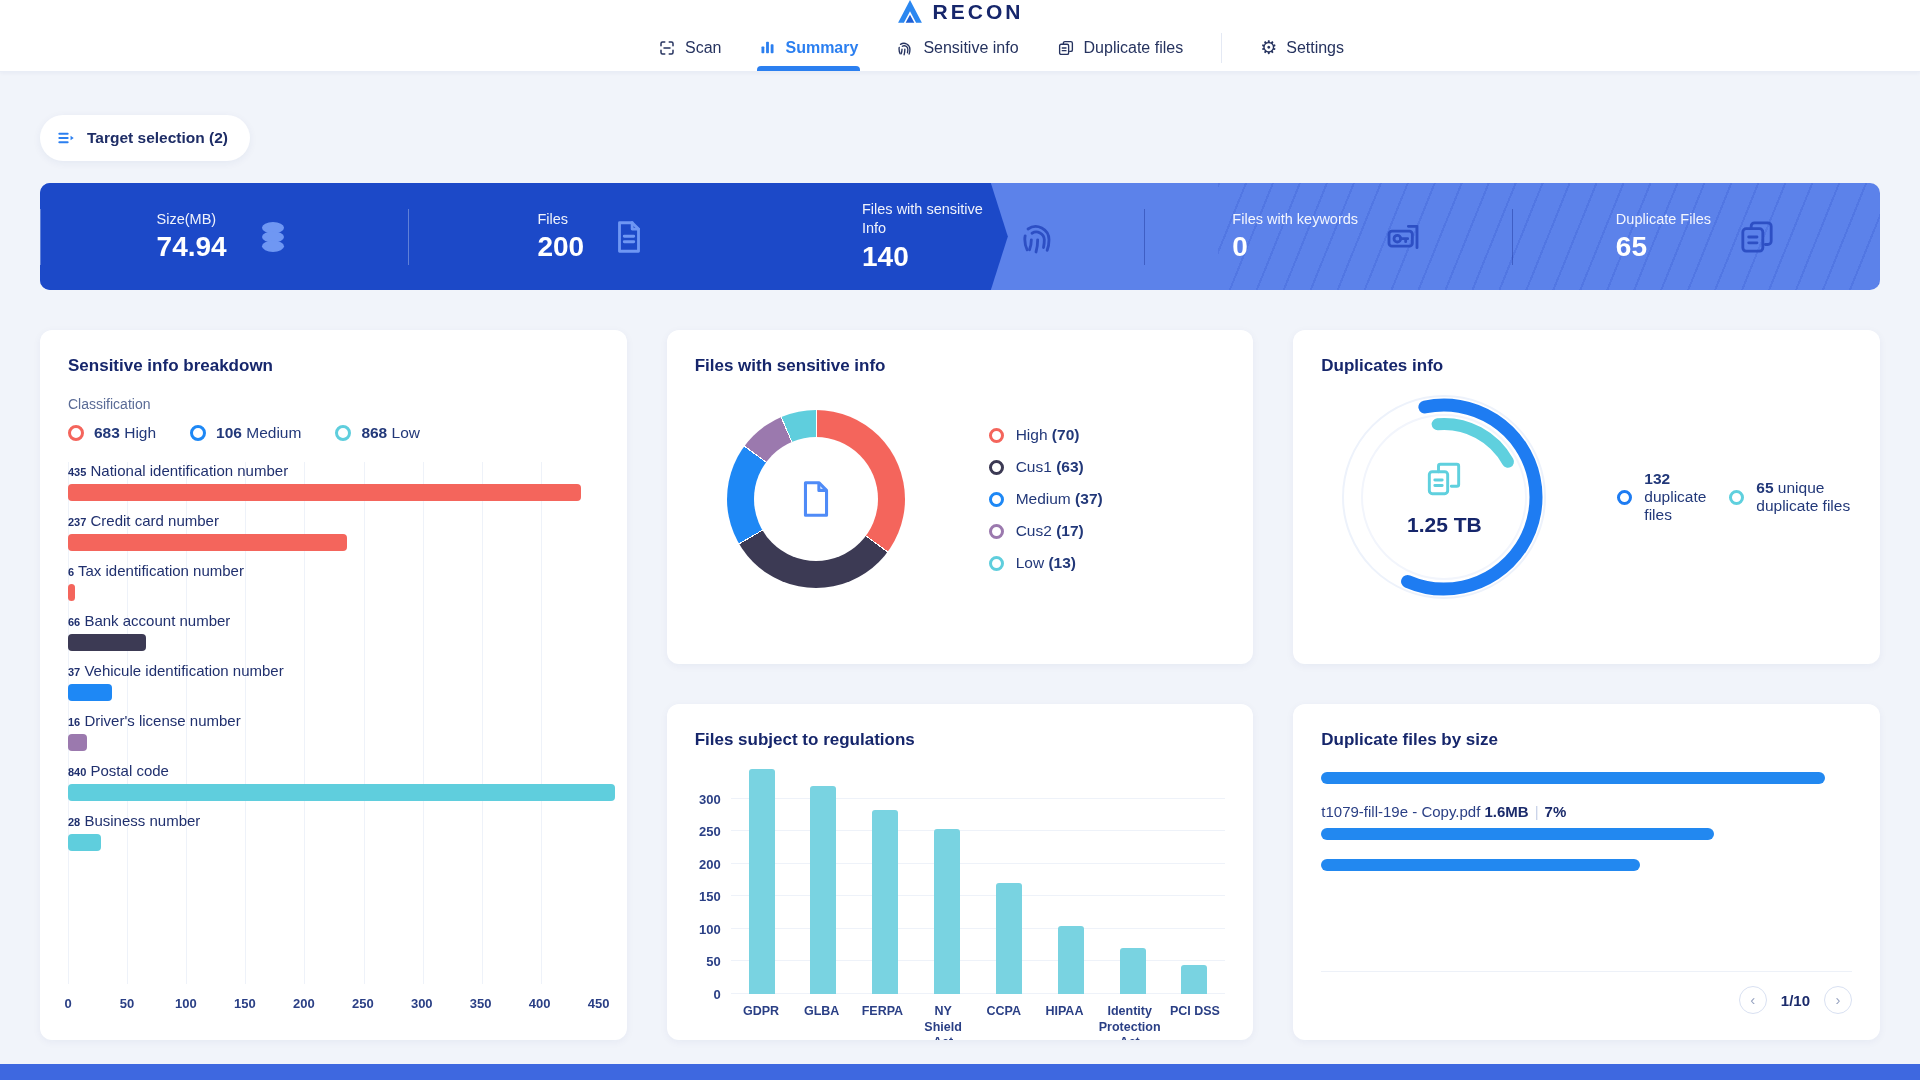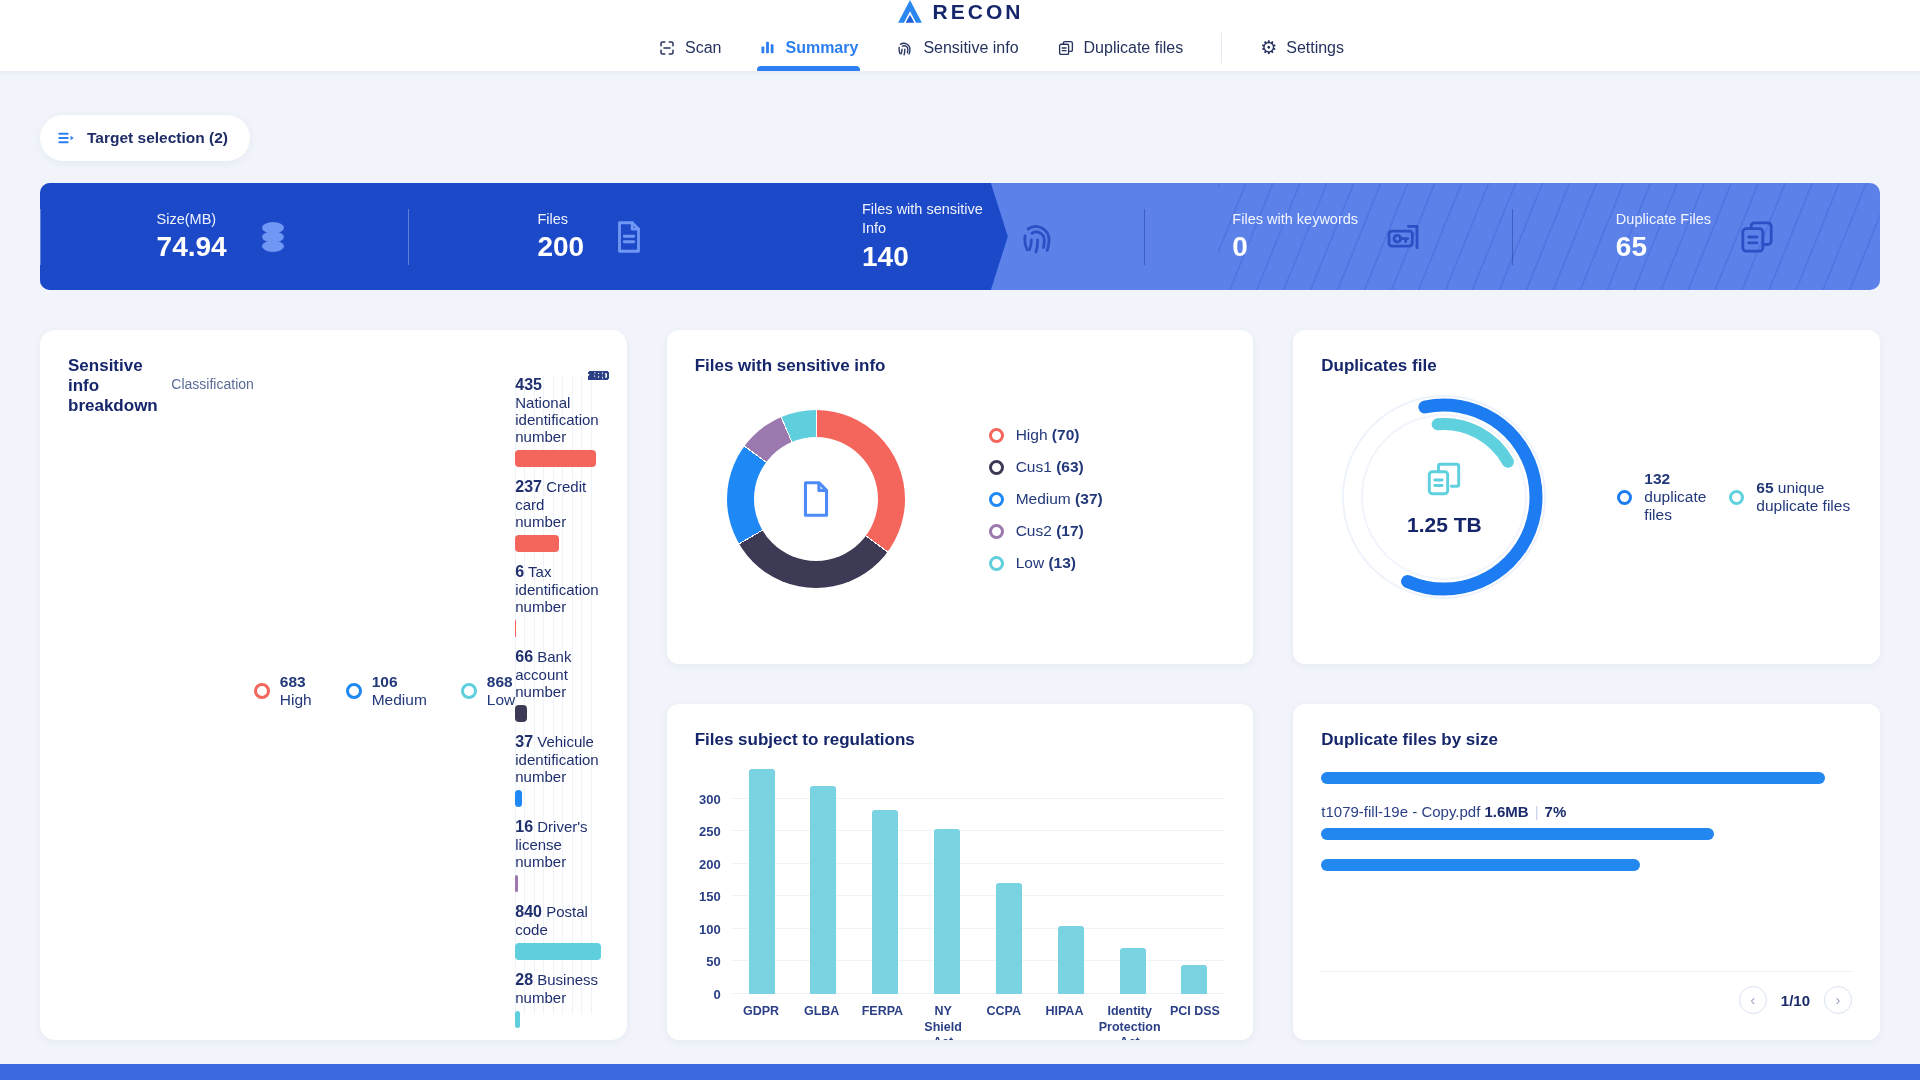--- a/index.html
+++ b/index.html
@@ -71,21 +71,21 @@
   
   .grid {
     margin-top:40px; display:grid; grid-template-columns:1fr 1fr 1fr;
     grid-template-rows:334px 336px; gap:40px;
   }
   .card {
     background:#fff; border-radius:12px; padding:26px 28px;
     box-shadow:0 2px 8px rgba(23,43,112,.05); overflow:hidden;
   }
   .card-title { font-size:17px; font-weight:700; color:#16266B; }
-  .card-tall { grid-row:1 / span 2; display:flex; flex-direction:row;border-radius:15px; }
+  .card-tall { grid-row:1 / span 2; display:flex; flex-direction:column; }
 
   
   .donut-wrap { display:flex; align-items:center; margin-top:34px; }
   .donut {
     width:178px; height:178px; border-radius:50%; margin-left:32px;
     position:relative; flex:0 0 auto;
   }
   .donut::after {
     content:""; position:absolute; inset:27px; background:#fff; border-radius:50%;
   }
@@ -103,21 +103,21 @@
   .cls-caption { margin-top:20px; font-size:14px; color:#5A6B96; }
   .cls-legend { display:flex; align-items:center; gap:34px; margin-top:12px; }
   .cls-item { display:flex; align-items:center; gap:10px; font-size:15.5px; color:#223879; }
   .bd-rows {
     margin-top:20px; flex:1; position:relative;
     background:repeating-linear-gradient(to right, #EEF2F9 0 1px, transparent 1px calc(100%/9));
     background-size:calc(100% + 1px) 100%;
   }
   .bd-row { margin-bottom:11px; }
   .bd-label { font-size:15px; color:#20306E; margin-bottom:5px; }
-  .bd-label b { font-size:16px; }
+  .bd-label b { font-size:11px; }
   .bd-bar { height:17px; border-radius:4px; }
   .bd-axis { position:relative; height:22px; margin-top:8px; }
   .bd-axis .tick {
     position:absolute; transform:translateX(-50%); font-size:13px; font-weight:600; color:#2A3F85; top:4px;
   }
 
   
   .reg-chart { display:flex; margin-top:16px; }
   .reg-yaxis { position:relative; width:36px; height:228px; flex:0 0 auto; }
   .reg-yaxis .ytick {
@@ -435,21 +435,21 @@
           <span class="tick" style="left:44.44444444444444%">200</span>
           <span class="tick" style="left:55.55555555555556%">250</span>
           <span class="tick" style="left:66.66666666666666%">300</span>
           <span class="tick" style="left:77.77777777777779%">350</span>
           <span class="tick" style="left:88.88888888888889%">400</span>
           <span class="tick" style="left:100%">450</span>
         </div>
     </section>
 
     <section class="card">
-      <h3 class="card-title">Duplicates file</h3>
+      <h3 class="card-title">Duplicates info</h3>
       <div class="duparc-wrap">
         <div class="duparc">
           <svg class="arcs" width="230" height="230" viewBox="0 0 230 230">
             <circle cx="115" cy="115" r="101" fill="none" stroke="#EDF2FB" stroke-width="2"></circle>
             <circle cx="115" cy="115" r="82" fill="none" stroke="#F2F5FC" stroke-width="2"></circle>
             <circle id="arc-primary" cx="115" cy="115" r="92" fill="none" stroke-linecap="round" stroke="#1E7CF2" stroke-width="13" stroke-dasharray="345.22612604447835 578.0530482605219" transform="rotate(-102 115 115)"></circle>
             <circle id="arc-secondary" cx="115" cy="115" r="73" fill="none" stroke-linecap="round" stroke="#5FD0DE" stroke-width="12" stroke-dasharray="84.08996336108679 458.6725274241098" transform="rotate(-95 115 115)"></circle>
           </svg>
           <div class="center">
             <span>

